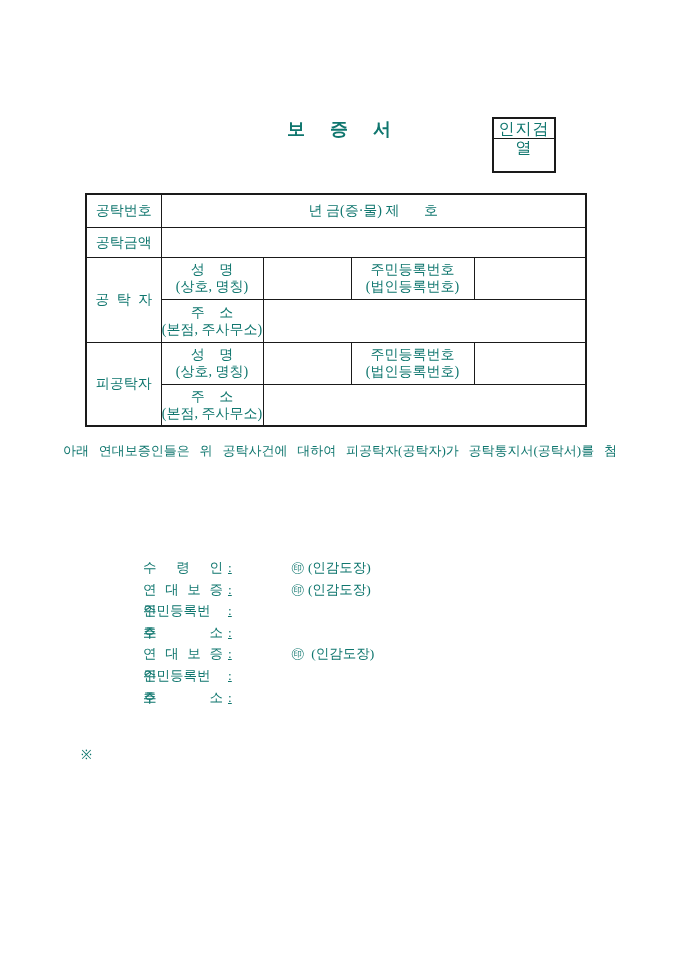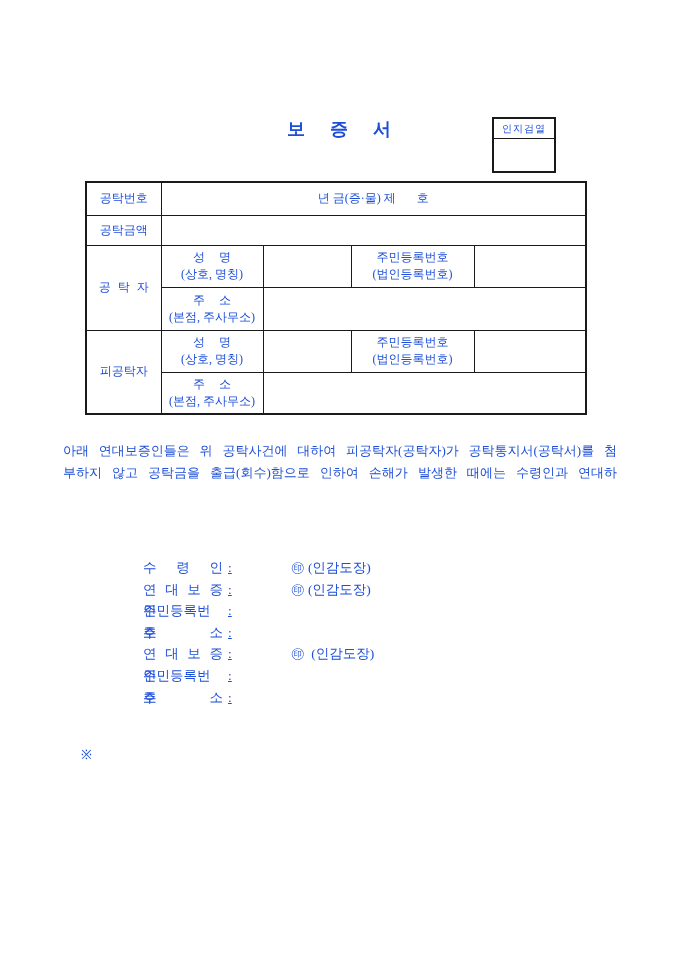--- a/index.html
+++ b/index.html
@@ -1,21 +1,21 @@
 <!DOCTYPE html>
 <html><head>
 <meta charset="utf-8">
 <style>
   html,body { margin:0; padding:0; background:#e8e8e8; }
   .page {
     position:relative;
     width:680px; height:962px;
     margin:0 auto;
     background:#ffffff;
-    color:#1d4ed8;
+    color:#0f766e;
     font-family:"Liberation Serif","DejaVu Serif",serif;
     overflow:hidden;
   }
   .pre { white-space:pre; }
 
   
   .doc-title {
     position:absolute; top:117px; left:0; width:100%;
     text-align:center;
     font-family:"Liberation Sans","DejaVu Sans",sans-serif;
@@ -26,30 +26,30 @@
 
   
   .stamp-box {
     position:absolute; left:492px; top:117px;
     width:60px; height:52px;
     border:2px solid #1a1a1a;
   }
   .stamp-label {
     height:19px; line-height:19px;
     border-bottom:1px solid #1a1a1a;
-    font-size:10px; text-align:center; letter-spacing:1px;
+    font-size:16px; text-align:center; letter-spacing:1px;
   }
 
   
   table.form-table {
-    position:absolute; left:85px; top:181px;
+    position:absolute; left:85px; top:193px;
     width:500px;
     border-collapse:collapse; table-layout:fixed;
     border:2px solid #1a1a1a;
-    font-size:12px;
+    font-size:14px;
   }
   table.form-table td {
     border:1px solid #1a1a1a;
     padding:0; text-align:center; vertical-align:middle;
     line-height:17px;
   }
   tr.r1 { height:33px; } tr.r2 { height:30px; }
   tr.r3, tr.r5, tr.r6 { height:42px; } tr.r4 { height:43px; }
   td.val-left { text-align:left; padding-left:30px; }
   .gap-wide { word-spacing:11px; }
@@ -158,21 +158,20 @@
           <div class="gap-wide">주 소</div>
           <div>(본점, 주사무소)</div>
         </td>
         <td colspan="3"></td>
       </tr>
     </tbody>
   </table>
 
   <div class="body-par">
     <div class="jline">아래 연대보증인들은 위 공탁사건에 대하여 피공탁자(공탁자)가 공탁통지서(공탁서)를 첨</div>
-    <div class="jline">부하지 않고 공탁금을 출급(회수)함으로 인하여 손해가 발생한 때에는 수령인과 연대하</div>
   </div>
 
 
   <div class="sig-block">
     <div class="sig-row">
       <span class="sig-label">수 령 인</span><span class="sig-colon">:</span>
       <span class="sig-seal">㊞ (인감도장)</span>
     </div>
     <div class="sig-row">
       <span class="sig-label">연 대 보 증 인</span><span class="sig-colon">:</span>

